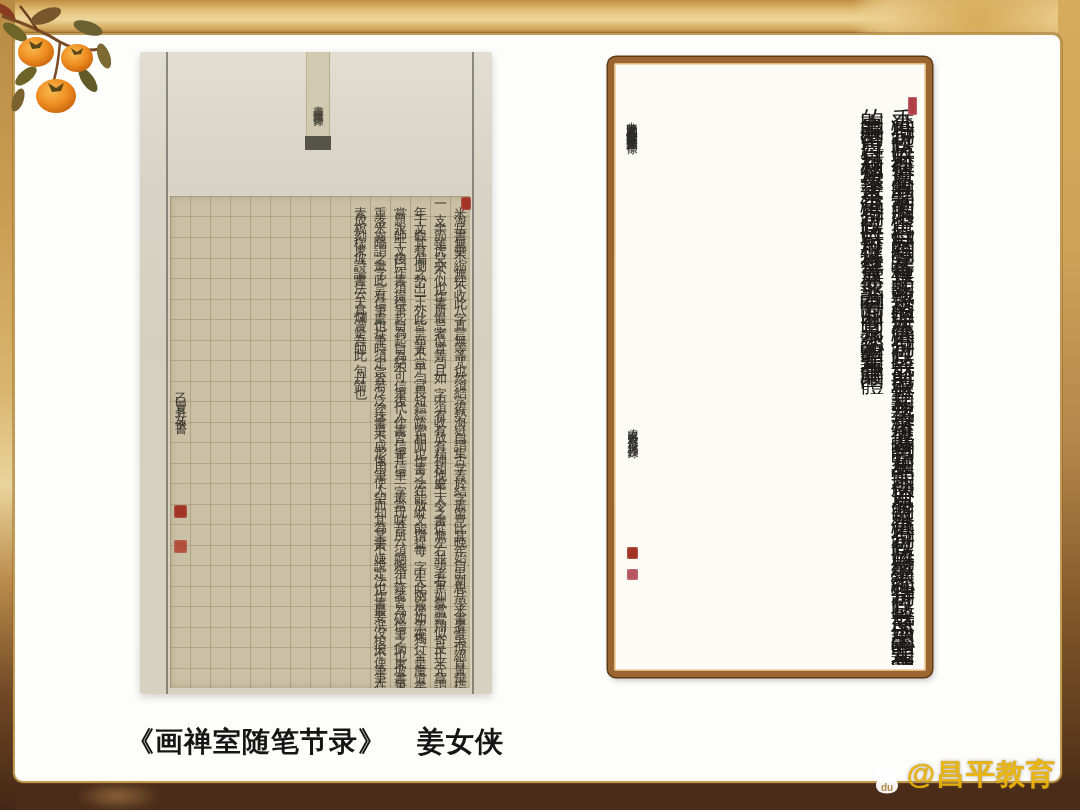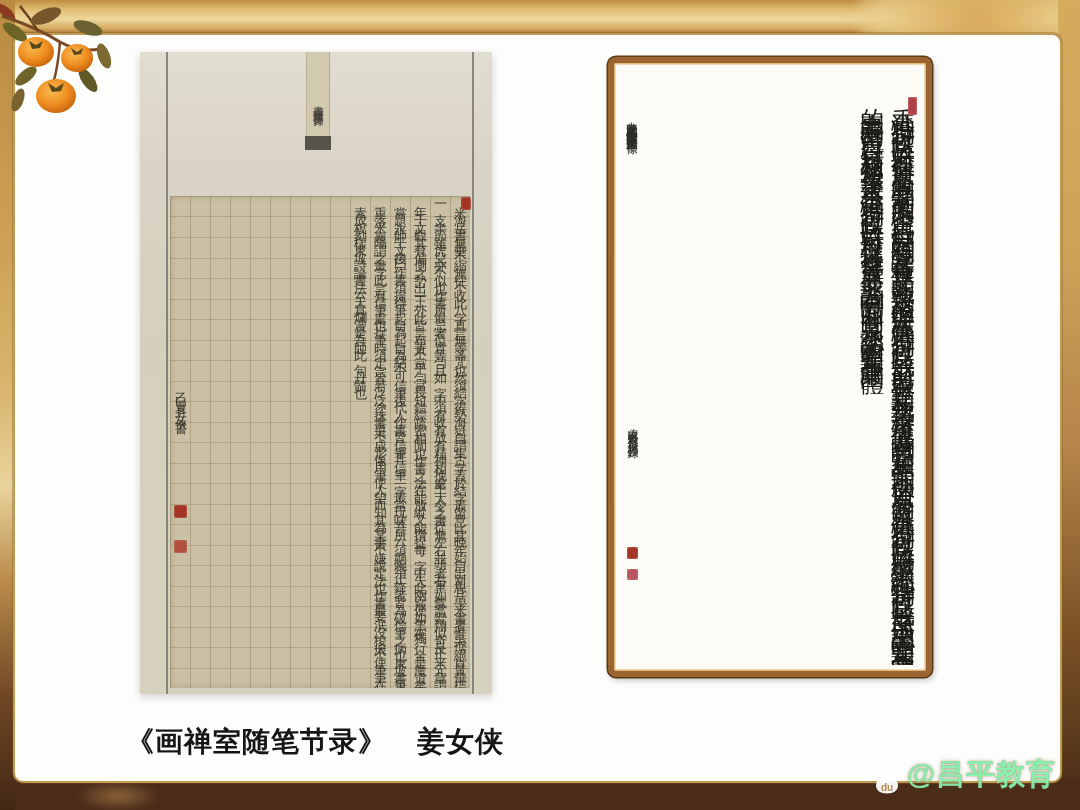--- a/index.html
+++ b/index.html
@@ -73,21 +73,21 @@
   .lead-seal{position:absolute;right:9px;top:34px;width:9px;height:18px;
     background:#b04048;border-radius:1px;box-shadow:inset 0 0 2px rgba(255,235,235,.6);}
   
   .caption{position:absolute;top:721px;height:42px;display:flex;align-items:center;justify-content:center;
     gap:30px;font-size:28px;font-weight:600;color:#151515;letter-spacing:1px;}
   .caption-left{left:110px;width:410px;}
   .caption-right{left:586px;width:408px;}
   
   .watermark{position:absolute;right:24px;top:755px;display:flex;align-items:flex-end;gap:3px;
     z-index:6;opacity:.95;}
-  .watermark-text{font-size:29px;font-weight:bold;color:#86efac;letter-spacing:1px;
+  .watermark-text{font-size:29px;font-weight:bold;color:#eab308;letter-spacing:1px;
     text-shadow:0 0 1px rgba(140,110,60,.9),0 0 4px rgba(120,95,55,.45);}
   
   .persimmon{position:absolute;left:-2px;top:0;z-index:5;}
 </style>
 </head>
 <body>
 
 <div class="page">
 
   <div class="bg-top"></div>

